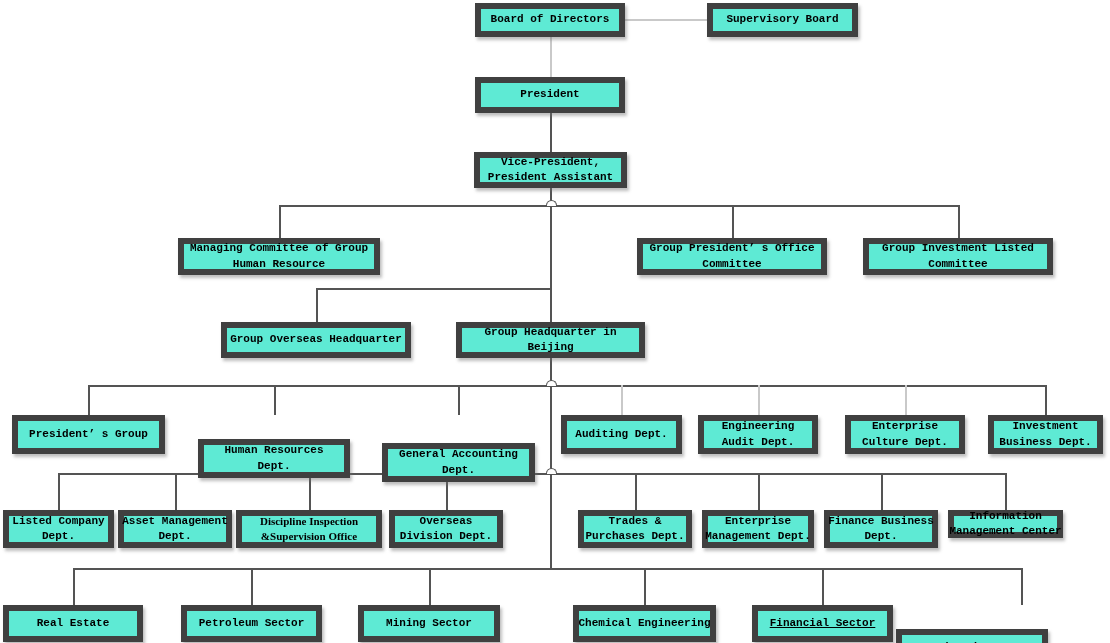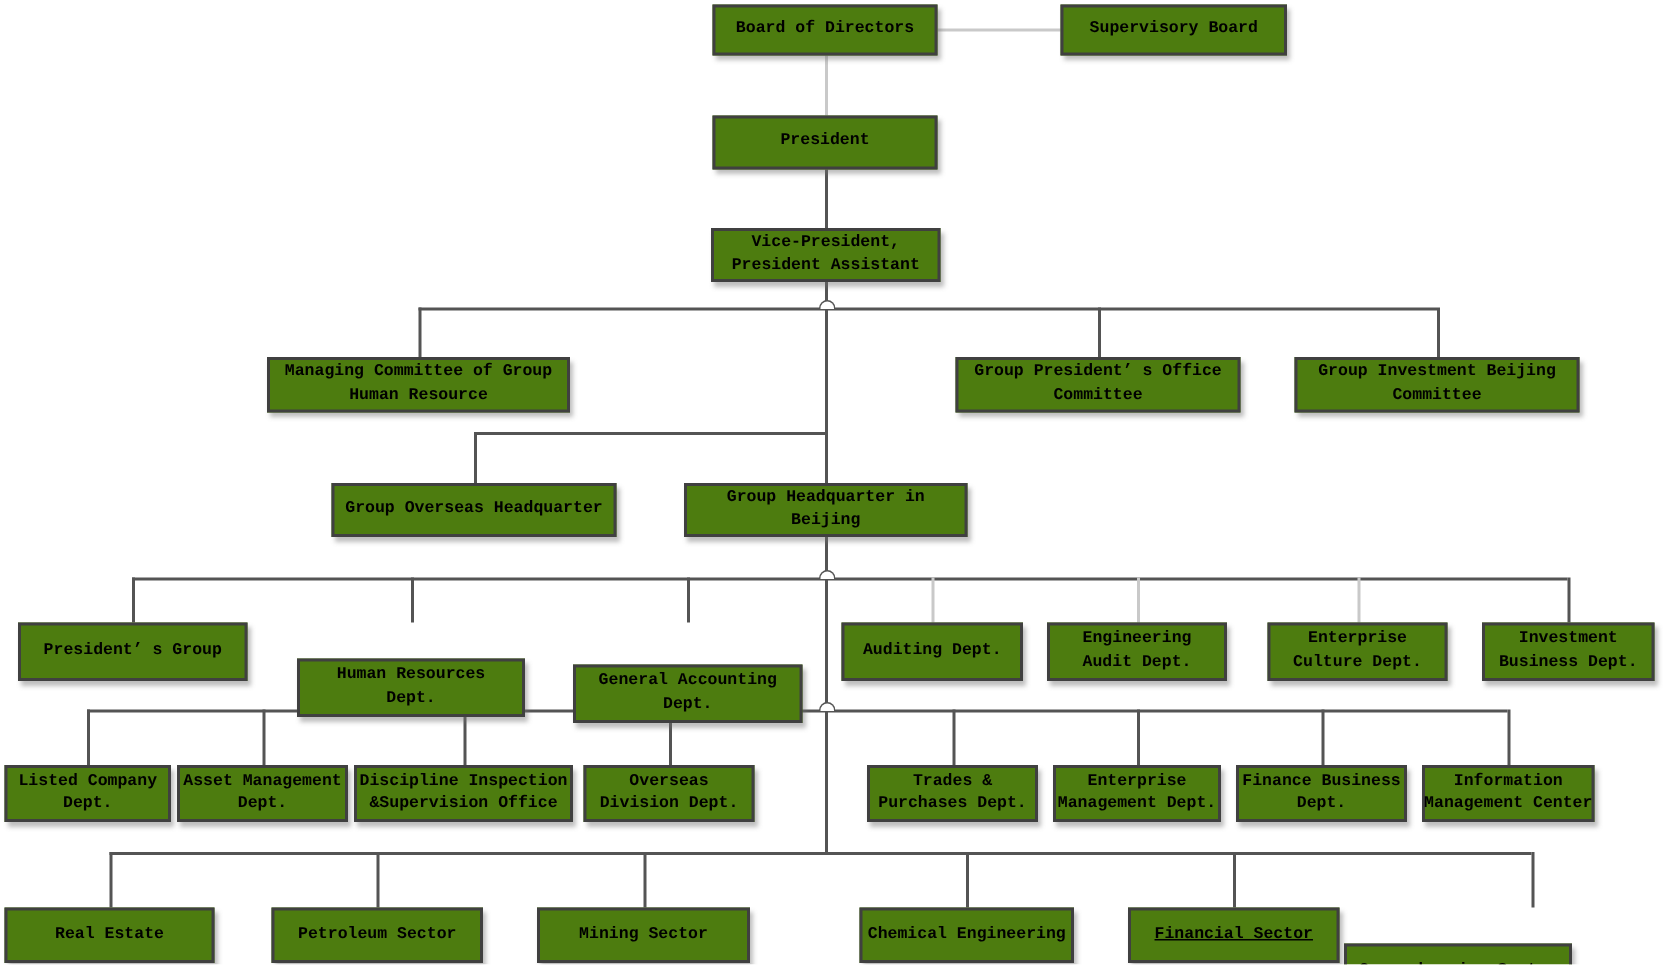--- a/index.html
+++ b/index.html
@@ -11,22 +11,22 @@
   #canvas {
     position: relative;
     width: 1110px;
     height: 643px;
     background: #ffffff;
     overflow: hidden;
   }
   .node {
     position: absolute;
     box-sizing: border-box;
-    background: #4d7c0f;
-    border: 2px solid #404040;
+    background: #5eead4;
+    border: 6px solid #404040;
     box-shadow: 2px 3px 3px rgba(110,110,110,0.45);
     display: flex;
     align-items: center;
     justify-content: center;
     text-align: center;
     z-index: 3;
   }
   .node .label {
     font-size: 11px;
     font-weight: bold;
@@ -110,21 +110,21 @@
     </div>
     <div class="node" style="left: 178px; top: 238px; width: 202px; height: 37px;">
       <span class="label">Managing Committee of Group
 Human Resource</span>
     </div>
     <div class="node" style="left: 637px; top: 238px; width: 190px; height: 37px;">
       <span class="label">Group President’ s Office
 Committee</span>
     </div>
     <div class="node" style="left: 863px; top: 238px; width: 190px; height: 37px;">
-      <span class="label">Group Investment Beijing
+      <span class="label">Group Investment Listed
 Committee</span>
     </div>
     <div class="node" style="left: 221px; top: 322px; width: 190px; height: 36px;">
       <span class="label">Group Overseas Headquarter</span>
     </div>
     <div class="node" style="left: 456px; top: 322px; width: 189px; height: 36px;">
       <span class="label">Group Headquarter in
 Beijing</span>
     </div>
     <div class="node" style="left: 12px; top: 415px; width: 153px; height: 39px;">
@@ -154,41 +154,41 @@
 Business Dept.</span>
     </div>
     <div class="node" style="left: 3px; top: 510px; width: 111px; height: 38px;">
       <span class="label">Listed Company
 Dept.</span>
     </div>
     <div class="node" style="left: 118px; top: 510px; width: 114px; height: 38px;">
       <span class="label">Asset Management
 Dept.</span>
     </div>
-    <div class="node" style="left: 236px; top: 510px; width: 146px; height: 38px;">
+    <div class="node" style="left: 236px; top: 510px; width: 146px; height: 38px; font-family: Liberation Serif, serif;">
       <span class="label">Discipline Inspection
 &amp;Supervision Office</span>
     </div>
     <div class="node" style="left: 389px; top: 510px; width: 114px; height: 38px;">
       <span class="label">Overseas
 Division Dept.</span>
     </div>
     <div class="node" style="left: 578px; top: 510px; width: 114px; height: 38px;">
       <span class="label">Trades &amp;
 Purchases Dept.</span>
     </div>
     <div class="node" style="left: 702px; top: 510px; width: 112px; height: 38px;">
       <span class="label">Enterprise
 Management Dept.</span>
     </div>
     <div class="node" style="left: 824px; top: 510px; width: 114px; height: 38px; font-family: Liberation Mono, monospace;">
       <span class="label">Finance Business
 Dept.</span>
     </div>
-    <div class="node" style="left: 948px; top: 510px; width: 115px; height: 38px; align-items: center;">
+    <div class="node" style="left: 948px; top: 510px; width: 115px; height: 28px; align-items: center;">
       <span class="label">Information
 Management Center</span>
     </div>
     <div class="node" style="left: 3px; top: 605px; width: 140px; height: 37px;">
       <span class="label">Real Estate</span>
     </div>
     <div class="node" style="left: 181px; top: 605px; width: 141px; height: 37px;">
       <span class="label">Petroleum Sector</span>
     </div>
     <div class="node" style="left: 358px; top: 605px; width: 142px; height: 37px;">

